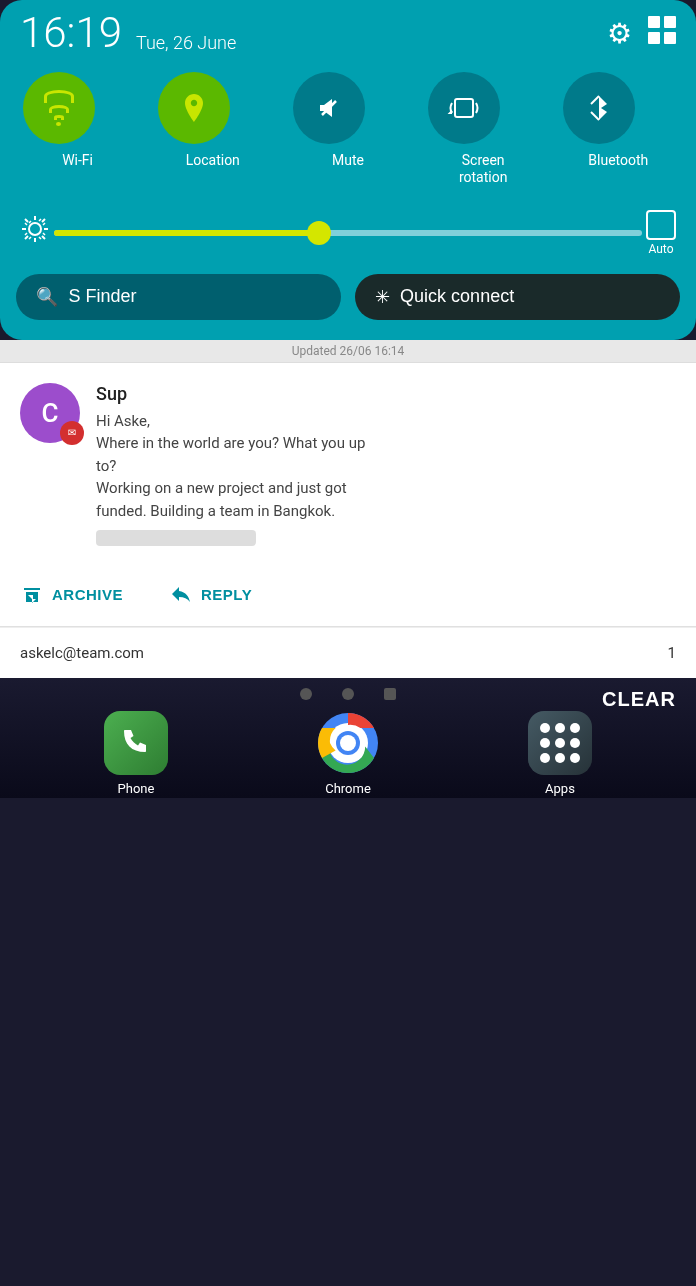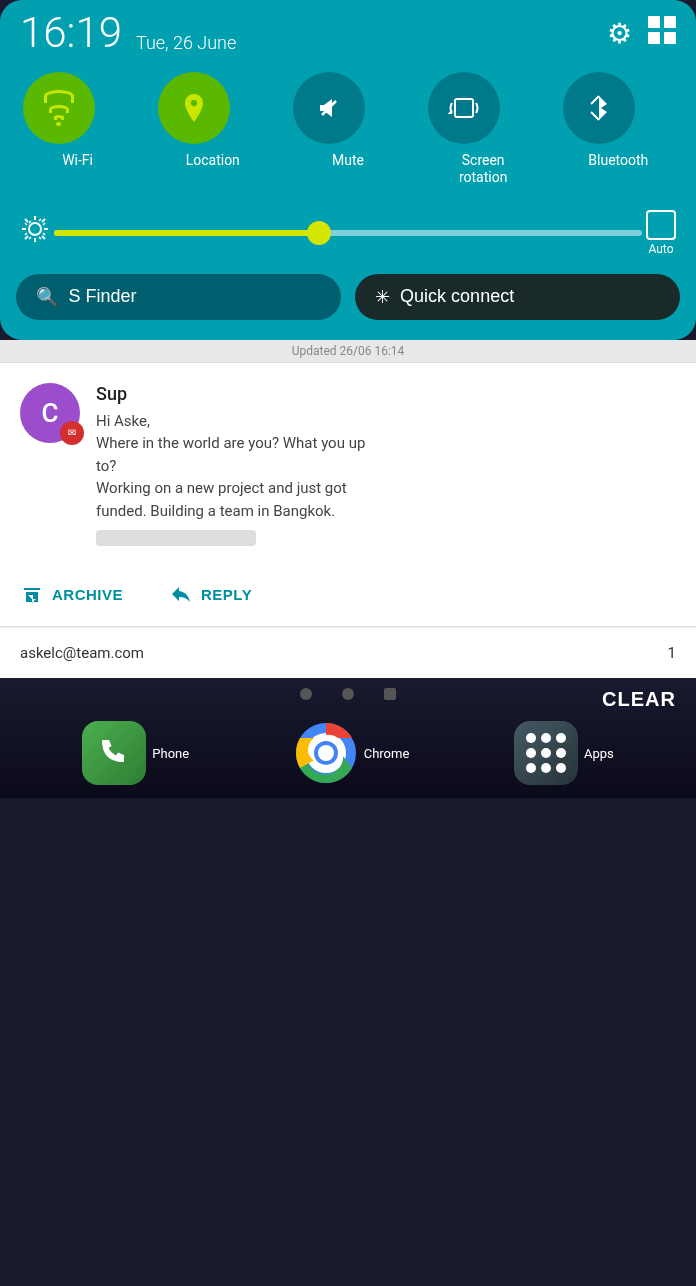--- a/index.html
+++ b/index.html
@@ -378,21 +378,21 @@
 
     .app-icons {
       display: flex;
       justify-content: space-around;
       width: 100%;
       padding-top: 30px;
     }
 
     .app-icon {
       display: flex;
-      flex-direction: row;
+      flex-direction: column;
       align-items: center;
       gap: 6px;
       cursor: pointer;
     }
 
     .app-icon-img {
       width: 64px;
       height: 64px;
       border-radius: 16px;
       display: flex;

